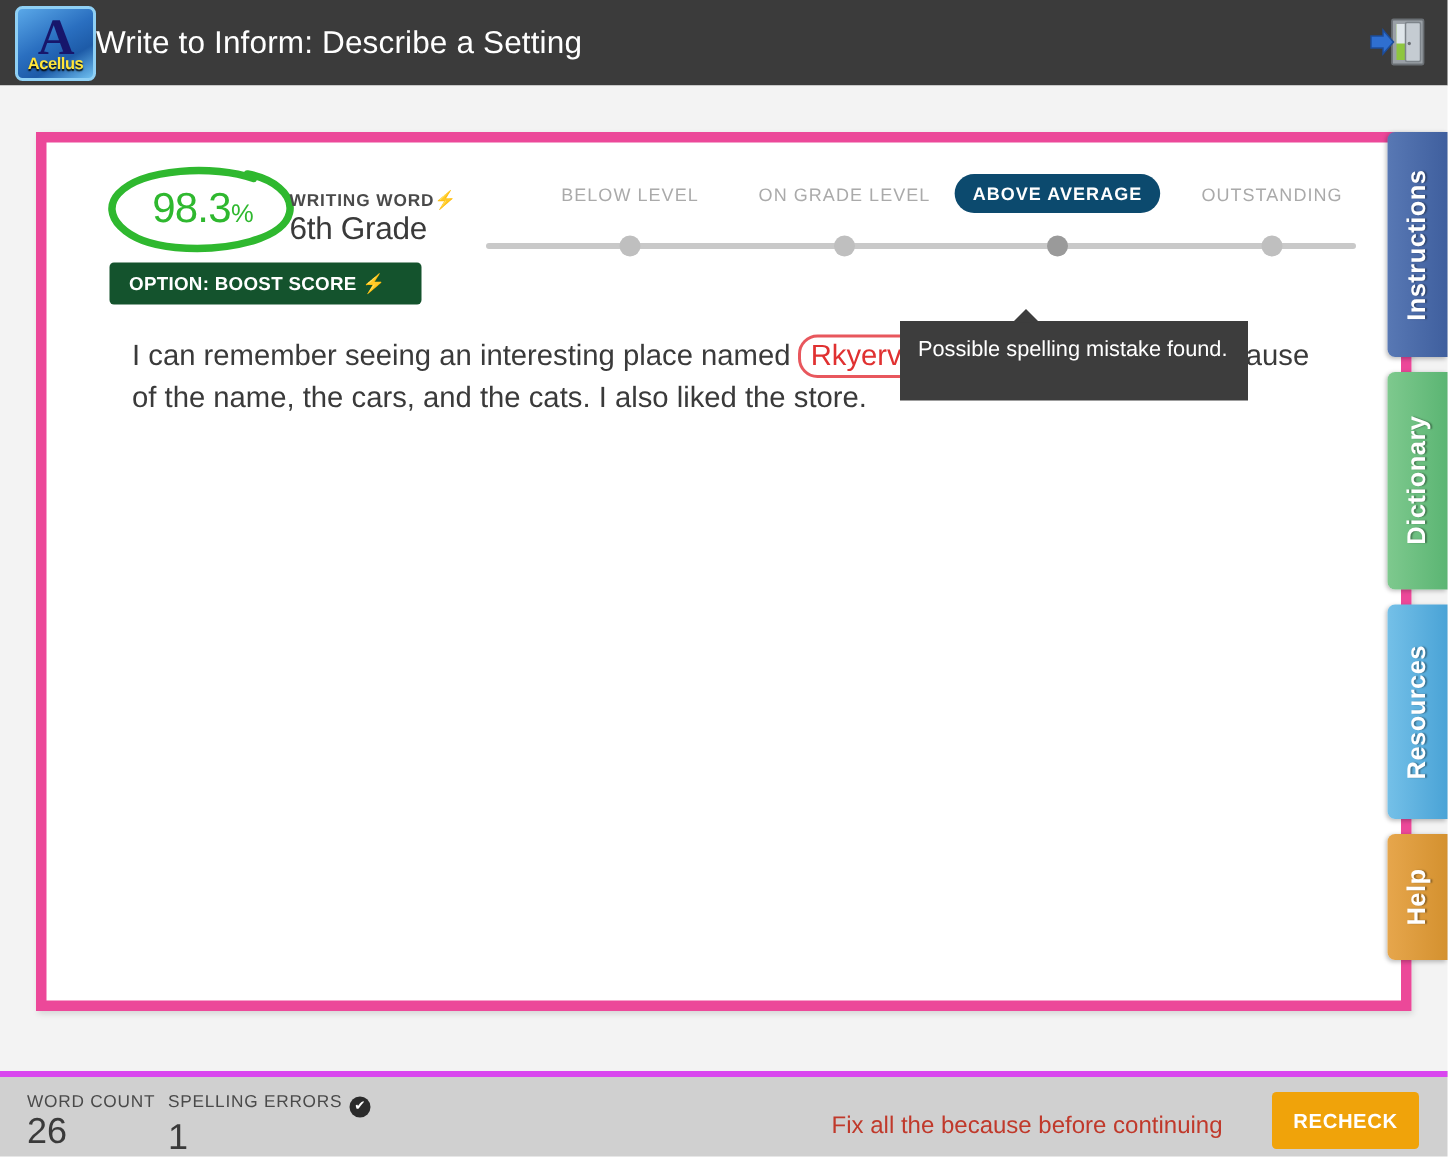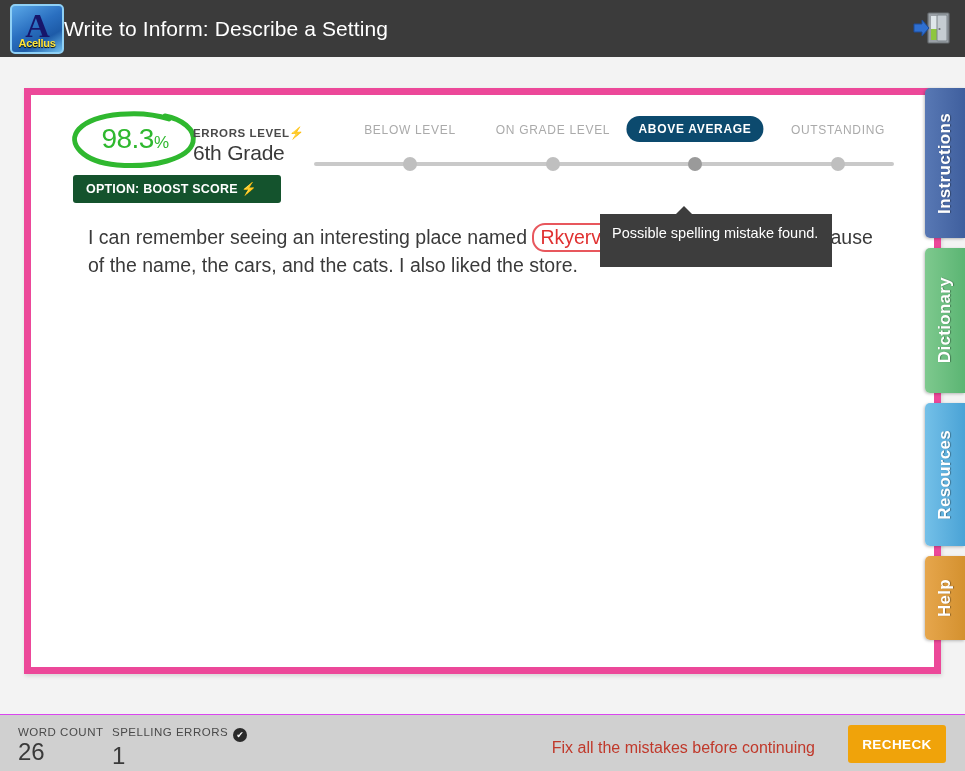--- a/index.html
+++ b/index.html
@@ -110,21 +110,21 @@
   .wl-grade {
     font-size: 21px;
     color: #3a3a3a;
     margin-top: 1px;
     letter-spacing: -0.2px;
   }
   .bolt { color: #3a3a3a; font-size: 12px; }
 
   
   .levels {
-    position: absolute; left: 283px; top: 28px;
+    position: absolute; left: 293px; top: 28px;
     width: 580px; height: 60px;
   }
   .level-label {
     position: absolute; top: 0;
     font-size: 12px;
     color: #aaaaaa;
     letter-spacing: 0.7px;
     transform: translateX(-50%);
     white-space: nowrap;
   }
@@ -223,21 +223,21 @@
   .tab-instructions { background: linear-gradient(90deg,#5878b4,#3f5f9e); height: 150px; }
   .tab-dictionary  { background: linear-gradient(90deg,#7ec98e,#5bb573); height: 145px; }
   .tab-resources   { background: linear-gradient(90deg,#74c0e8,#4aa3d6); height: 143px; }
   .tab-help        { background: linear-gradient(90deg,#e6a64c,#d4912f); height: 84px; }
 
   
   .footer {
     position: absolute; left: 0; top: 714px;
     width: 965px; height: 57px;
     background: #d0d0d0;
-    border-top: 1px solid #d946ef;
+    border-top: 4px solid #d946ef;
   }
   .stat { position: absolute; top: 11px; }
   .stat-label {
     font-size: 11.5px;
     color: #4a4a4a;
     letter-spacing: 0.5px;
     white-space: nowrap;
   }
   .stat-value {
     font-size: 24px;
@@ -314,21 +314,21 @@
       </div>
     </div>
 
     <div class="boost-btn">
       <span>OPTION: BOOST SCORE</span>
       <span>⚡</span>
     </div>
 
     <div class="writing-level">
       <div class="wl-label">
-        <span>ERRORS LEVEL</span><span class="bolt">⚡</span>
+        <span>WRITING WORD</span><span class="bolt">⚡</span>
       </div>
       <div class="wl-grade">6th Grade</div>
     </div>
 
     <div class="levels">
       <div class="track"></div>
       <div class="level-label" style="left:96px">BELOW LEVEL</div>
       <div class="level-label" style="left:239px">ON GRADE LEVEL</div>
       <div class="level-label active" style="left:381px">ABOVE AVERAGE</div>
       <div class="level-label" style="left:524px">OUTSTANDING</div>
@@ -375,15 +375,15 @@
 
   <div class="stat" style="left:112px">
     <div class="stat-label">
       <span>SPELLING ERRORS</span><span class="check">✔</span>
     </div>
     <div class="stat-value">1</div>
 
   </div>
 
 
-  <div class="warn-text">Fix all the mistakes before continuing</div>
+  <div class="warn-text">Fix all the because before continuing</div>
   <button class="recheck-btn">RECHECK</button>
 </div>
 
 </body></html>

